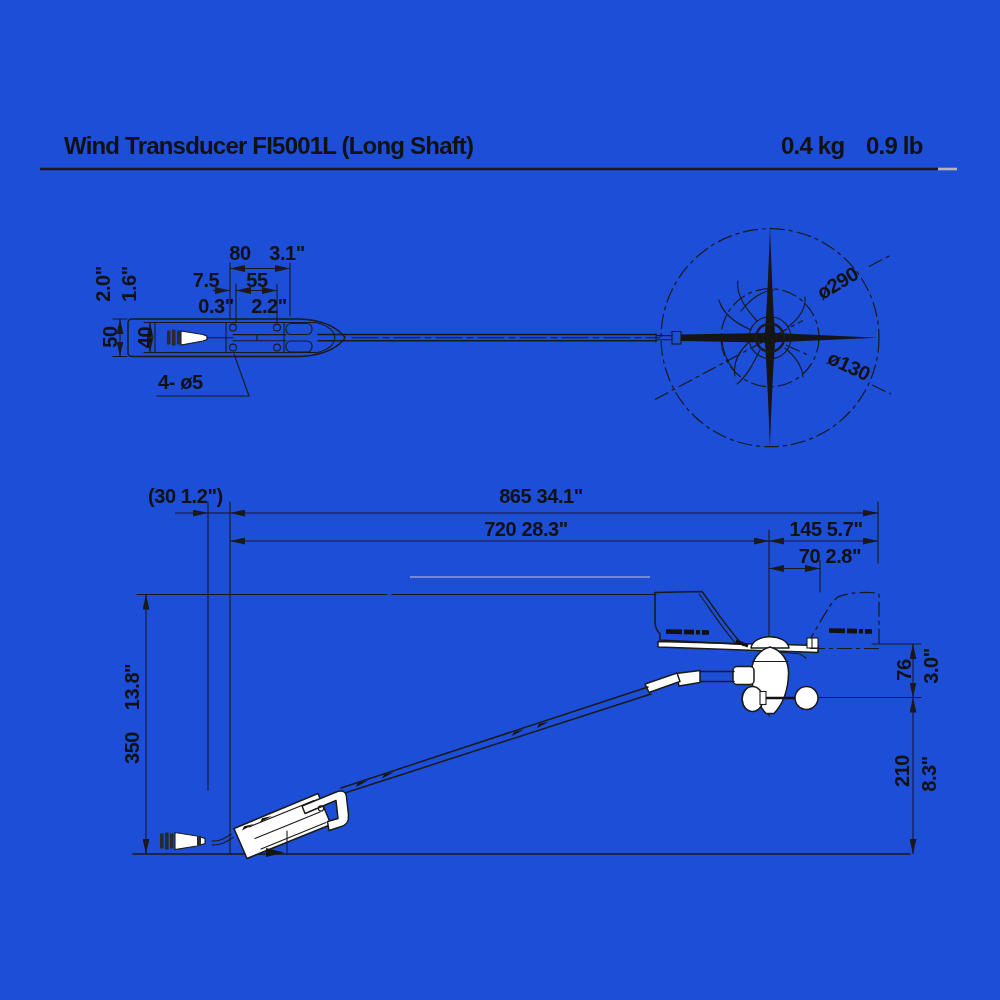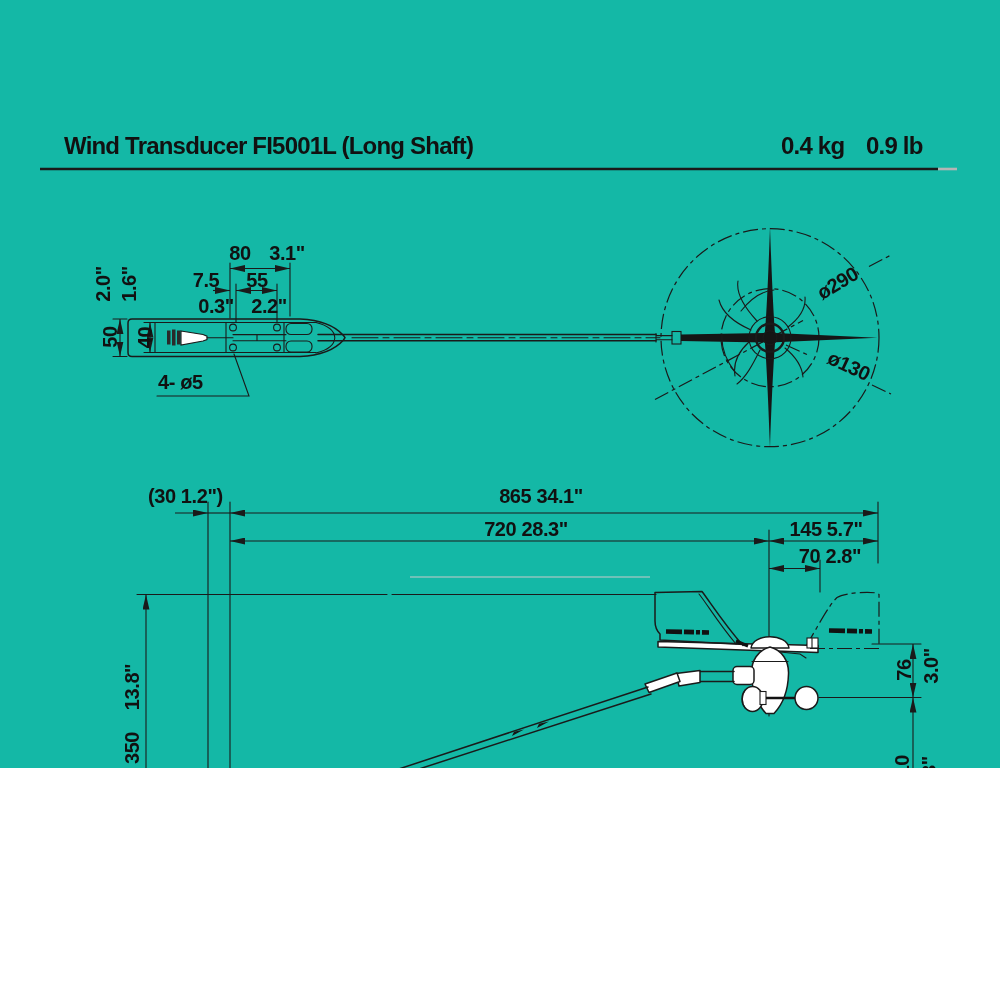--- a/index.html
+++ b/index.html
@@ -1,16 +1,16 @@
 <!DOCTYPE html>
 <html><head>
 <meta charset="utf-8">
 <style>
   html,body{margin:0;padding:0;background:#fff;}
-  .canvas{position:relative;width:1000px;height:768px;background:#14b8a6;overflow:hidden;}
+  .canvas{position:relative;width:1000px;height:1000px;background:#1d4ed8;overflow:hidden;}
   svg{display:block;}
   text{font-family:"Liberation Sans","DejaVu Sans",sans-serif;font-weight:bold;fill:#111;}
   .t24{font-size:24px;letter-spacing:-0.8px;}
   .t20{font-size:20px;letter-spacing:-0.4px;}
   .ln{stroke:#1a1a1a;stroke-width:1.5;fill:none;stroke-linecap:round;stroke-linejoin:round;}
   .thin{stroke:#1a1a1a;stroke-width:1.1;fill:none;stroke-linecap:round;}
   .dim{stroke:#1a1a1a;stroke-width:1.1;fill:none;}
   .dd{stroke:#1a1a1a;stroke-width:1.2;fill:none;stroke-dasharray:15 4 4 4;}
   .blk{fill:#151515;stroke:none;}
   .wf{fill:#ffffff;}

